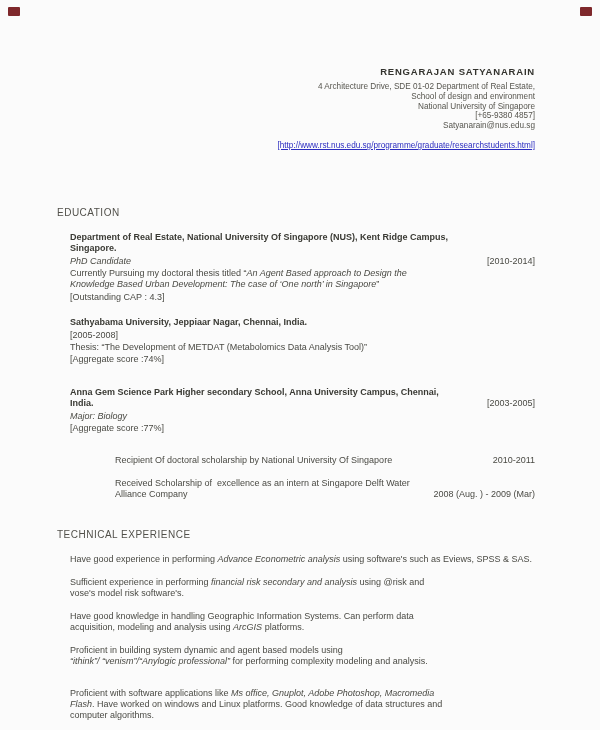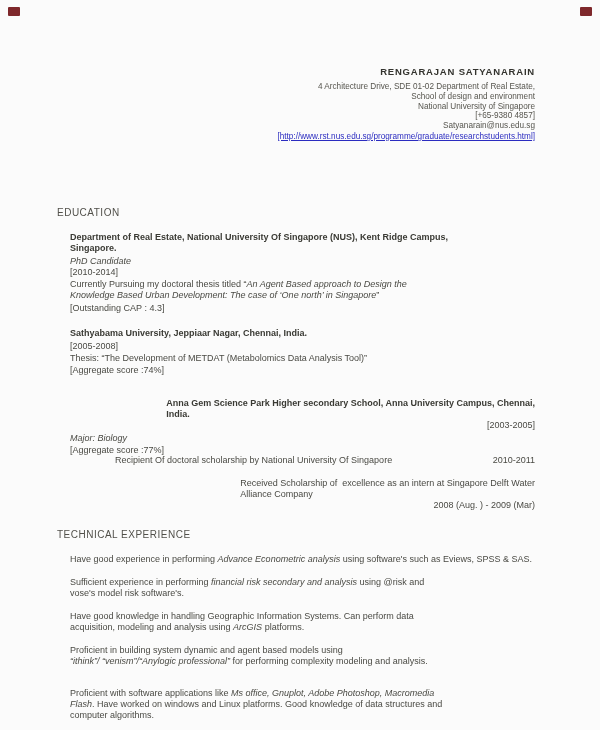--- a/index.html
+++ b/index.html
@@ -8,36 +8,36 @@
     overflow:hidden; font-family:"Liberation Sans","DejaVu Sans",sans-serif;
     color:#4a4a44;
   }
   .corner { position:absolute; top:7px; width:12px; height:9px; border-radius:1px; }
   .corner-left { left:8px; }
   .corner-right { right:8px; }
 
   .hdr { position:absolute; top:66px; right:65px; text-align:right; }
   .name { font-size:9.5px; font-weight:bold; letter-spacing:0.8px; color:#33332e; margin-bottom:5px; }
   .addr-line { font-size:8.2px; line-height:9.8px; color:#56554e; white-space:pre-wrap; }
-  .link { display:block; font-size:8.2px; line-height:10px; margin-top:1px; color:#2b2cc0; text-decoration:underline; cursor:pointer; }
+  .link { display:block; font-size:8.2px; line-height:10px; margin-top:10px; color:#2b2cc0; text-decoration:underline; cursor:pointer; }
 
   .section { position:absolute; left:57px; width:478px;margin-top:43px; }
   #sec-education { top:164px; }
   #sec-awards    { top:399px; }
   #sec-tech      { top:486px; }
   .sec-h { font-size:10px; line-height:12px; letter-spacing:0.5px; color:#51504a; }
 
   .sec-body { margin-left:13px; margin-top:13px; }
   .t9 { font-size:9px; line-height:11px; white-space:pre-wrap; }
   .entry { margin-bottom:14px; }
   .entry-last { margin-top:22px; }
   .entry-title { font-weight:bold; color:#3a3a34; max-width:430px; }
   .row { display:flex; justify-content:space-between; }
-  .row-bottom { align-items:flex-end;flex-direction:column; }
-  .row-gap { margin-top:2px;flex-direction:column; }
+  .row-bottom { align-items:flex-end; }
+  .row-gap { margin-top:2px; }
   .tight { margin-top:1px; }
   .it { font-style:italic; }
   .date { white-space:nowrap; color:#4a4a44; }
   .award-item { margin-bottom:12px;padding-left:45px; }
   .award-text { max-width:345px; }
   .bullet { margin-bottom:12px; max-width:468px; }
   .bullet-spaced { margin-top:21px; }
 </style>
 </head>
 <body>

